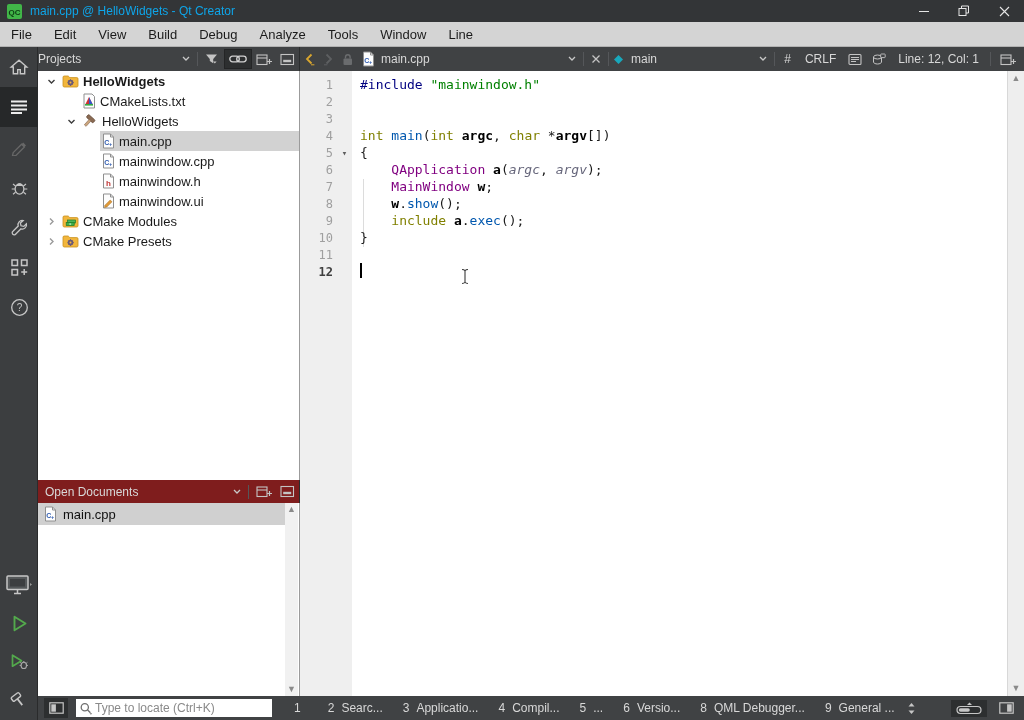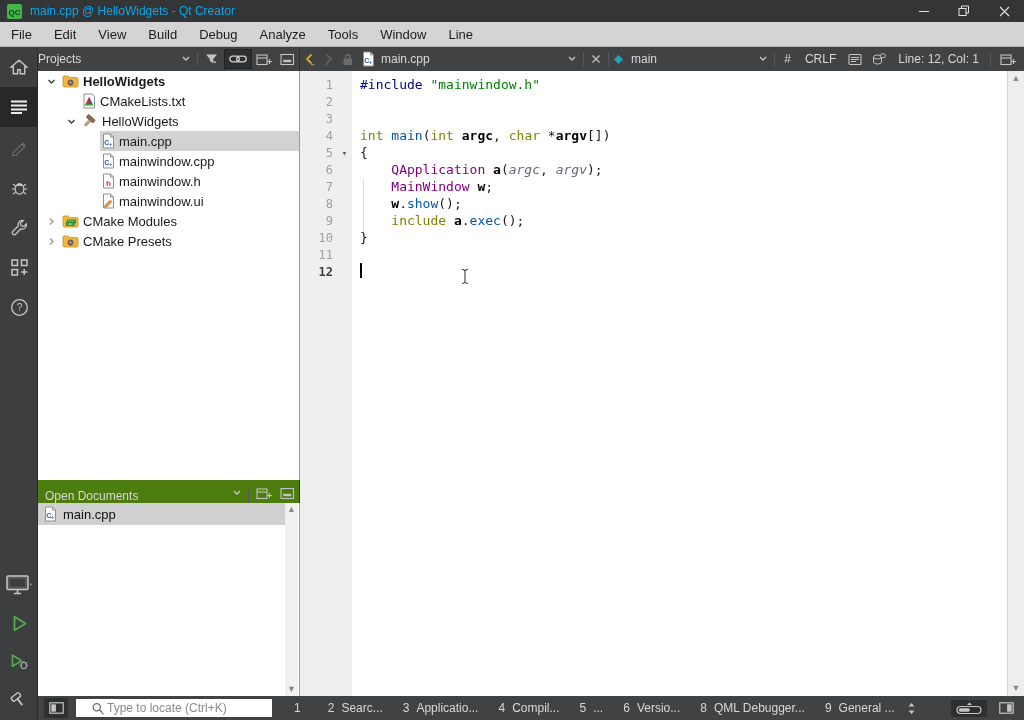--- a/index.html
+++ b/index.html
@@ -45,21 +45,21 @@
 
 #projects-panel{position:absolute;left:38px;top:71px;width:262px;height:409px;background:#fff;overflow:hidden;font-size:13px;color:#1a1a1a;border-right:1px solid #9b9b9b}
 .trow{height:20px;display:flex;align-items:center}
 .trow .expander{width:18px;display:flex;justify-content:center;align-items:center;flex:none}
 .trow .hl{display:flex;align-items:center;flex:1;height:20px;padding-left:2px}
 .trow.sel .hl{background:#d2d2d2}
 .trow .tlabel{margin-left:4px;white-space:nowrap}
 .trow.bold .tlabel{font-weight:bold}
 
 
-#opendocs-header{position:absolute;left:38px;top:480px;width:262px;height:23px;background:#4d7c0f;display:flex;align-items:flex-end;color:#d8d8d8;font-size:12px;border-right:1px solid #2b2d2e}
+#opendocs-header{position:absolute;left:38px;top:480px;width:262px;height:23px;background:#7f1d1d;display:flex;align-items:center;color:#d8d8d8;font-size:12px;border-right:1px solid #2b2d2e}
 #opendocs-header .title{margin-left:7px}
 #opendocs-header .spacer{flex:1}
 #opendocs-list{position:absolute;left:38px;top:503px;width:262px;height:193px;background:#fff;border-right:1px solid #9b9b9b}
 .odoc-row{height:22px;display:flex;align-items:center;font-size:13px;color:#111;padding-left:6px;width:248px}
 .odoc-row.sel{background:#d0d0d0}
 .odoc-row .tlabel{margin-left:6px}
 #od-scroll{position:absolute;right:1px;top:0;width:13px;height:193px;background:#f1f1f1;display:flex;flex-direction:column;justify-content:space-between;align-items:center;padding:2px 0}
 .scroll-arrow{color:#8a8a8a;font-size:9px;line-height:9px}
 
 
@@ -76,21 +76,21 @@
 .tk-type{color:#800080}.tk-fn{color:#0057ae}
 .tk-decl{color:#000;font-weight:bold}.tk-local{color:#65657a;font-style:italic}
 #indent-guide{position:absolute;left:63px;top:108px;width:1px;height:68px;background:#dcdcdc}
 #caret{position:absolute;left:60px;top:192px;width:1.5px;height:15px;background:#000}
 #editor-scroll{position:absolute;right:0;top:0;width:17px;height:625px;background:#eeeeee;border-left:1px solid #d8d8d8;display:flex;flex-direction:column;justify-content:space-between;align-items:center;padding:3px 0}
 #mouse-cursor{position:absolute;left:460px;top:268px;z-index:50}
 
 
 #statusbar{position:absolute;left:38px;top:696px;width:986px;height:24px;background:#404244;display:flex;align-items:center;color:#d8d8d8;font-size:12px}
 #left-toggle{width:24px;height:20px;margin-left:6px;background:#2d2f30;display:flex;align-items:center;justify-content:center}
-#locator{width:196px;height:18px;margin-left:8px;background:#fff;display:flex;align-items:center;padding:0 15px}
+#locator{width:196px;height:18px;margin-left:8px;background:#fff;display:flex;align-items:center;padding:0 3px}
 #locator input{border:none;outline:none;flex:1;font-size:12px;font-family:"Liberation Sans",sans-serif;color:#333;background:transparent;min-width:0}
 #locator input::placeholder{color:#8a8a8a}
 #opanes{display:flex;align-items:center;margin-left:14px;gap:4px}
 .opane{display:flex;align-items:center;padding:0 8px;height:24px}
 .opane .onum{margin-right:7px}
 #status-right{margin-left:auto;display:flex;align-items:center;gap:8px;padding-right:6px}
 #progress-btn{background:#2d2f30;padding:2px 5px;display:flex;align-items:center}
 </style>
 </head>
 <body>

